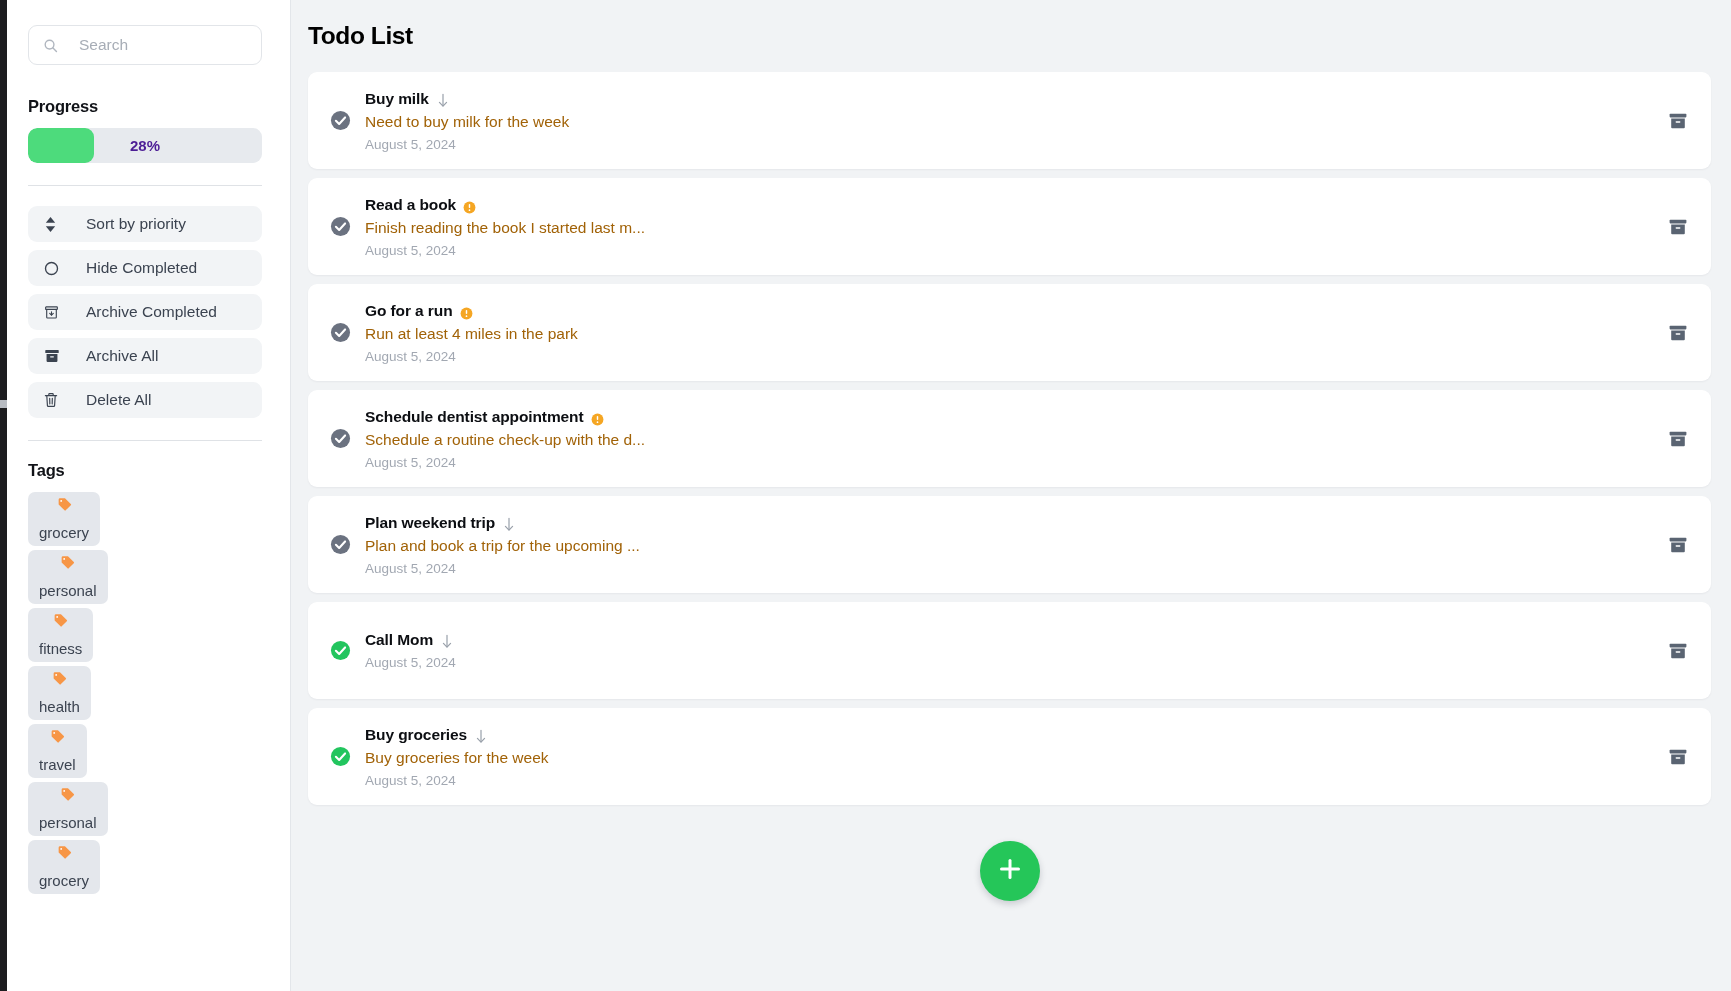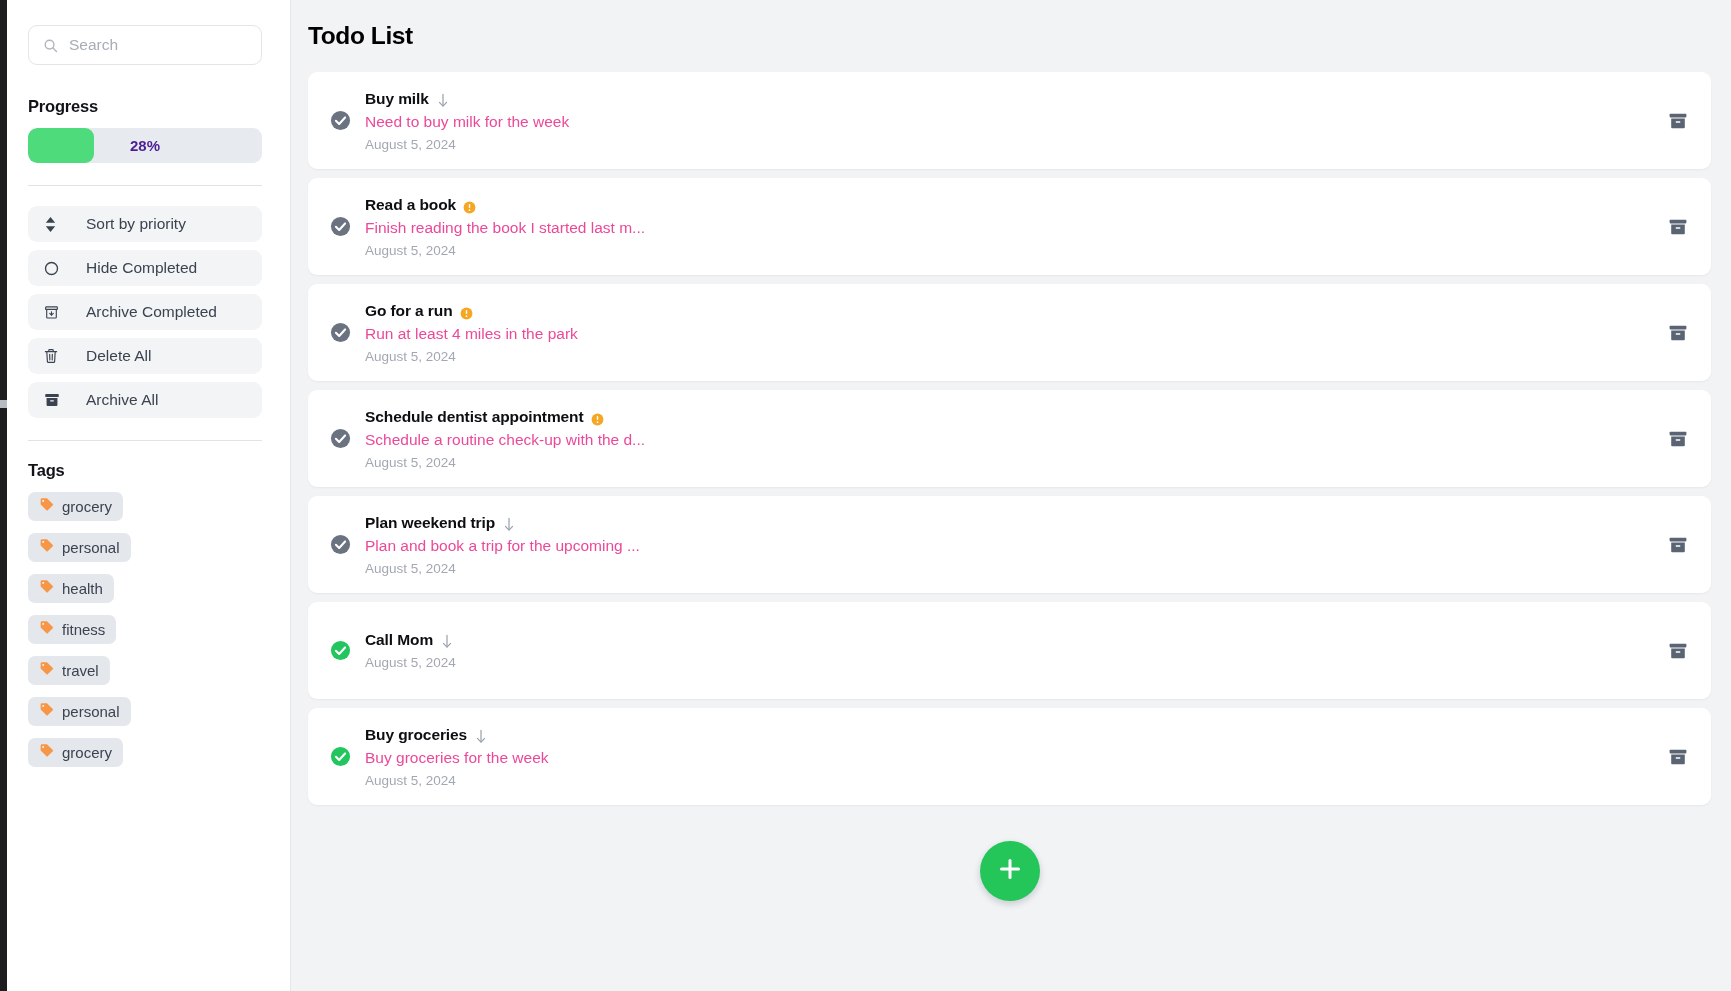--- a/index.html
+++ b/index.html
@@ -43,21 +43,21 @@
     background: #ffffff;
     border-right: 1px solid #e3e6ea;
     padding: 25px 28px 0 28px;
     position: relative;
     z-index: 10;
   }
 
   .search-box {
     display: flex;
     align-items: center;
-    gap: 11px;
+    gap: 21px;
     height: 40px;
     border: 1px solid #e2e5e9;
     border-radius: 9px;
     padding: 0 14px;
     background: #ffffff;
     margin-bottom: 32px;
   }
   .search-box .s-ico { display: flex; align-items: center; }
   .search-input {
     border: none;
@@ -127,22 +127,23 @@
   .side-btn .ico { display: flex; align-items: center; width: 17px; }
 
   .tags-wrap { margin-top: 0; }
   .tag-chip {
     display: inline-flex;
     align-items: center;
     gap: 8px;
     background: #e4e7ec;
     border-radius: 7px;
     padding: 5px 11px;
-    margin-bottom: 12px;
+    margin-bottom: 4px;
     cursor: pointer;
+    flex-direction: column;
   }
   .tag-chip .tlbl { font-size: 15px; color: #3b4350; }
   .tag-row { display: block; }
 
   
   .main {
     flex: 1;
     height: 991px;
     background: #f1f3f5;
     padding: 18px 20px 0 17px;
@@ -184,21 +185,21 @@
     gap: 7px;
   }
   .task-title {
     font-size: 15.5px;
     font-weight: bold;
     color: #0c0e12;
     letter-spacing: -0.1px;
   }
   .task-desc {
     font-size: 15.5px;
-    color: #ec4899;
+    color: #a16207;
     margin-top: 3px;
   }
   .task-date {
     font-size: 13.5px;
     color: #a2a8b2;
     margin-top: 4px;
   }
   .task-archive {
     width: 22px;
     height: 22px;
@@ -281,46 +282,46 @@
     <div class="side-btn">
       <span class="ico">
         <svg width="15" height="15" viewBox="0 0 20 20" fill="none" stroke="#3b4350" stroke-width="1.5">
           <rect x="2.2" y="2.5" width="15.6" height="3.4" rx="0.7"></rect>
           <path d="M3.6 6.4 L3.6 16.4 Q3.6 17.4 4.6 17.4 L15.4 17.4 Q16.4 17.4 16.4 16.4 L16.4 6.4"></path>
           <polyline points="10,9 10,13.4" stroke-linecap="round"></polyline>
           <polyline points="7.6,11.2 10,13.6 12.4,11.2" stroke-linecap="round" stroke-linejoin="round"></polyline>
         </svg>
       </span>
       <span class="lbl">Archive Completed</span>
+    </div>
+
+    <div class="side-btn">
+      <span class="ico">
+        <svg width="16" height="16" viewBox="0 0 20 20" fill="#3b4350">
+          <rect x="1.6" y="2.6" width="16.8" height="3.8" rx="0.8"></rect>
+          <path d="M3.2 7.4 L16.8 7.4 L16.8 16.4 Q16.8 17.4 15.8 17.4 L4.2 17.4 Q3.2 17.4 3.2 16.4 Z"></path>
+          <rect x="7.6" y="10.4" width="4.8" height="1.5" rx="0.6" fill="#f2f4f6"></rect>
+        </svg>
+      </span>
+      <span class="lbl">Archive All</span>
     </div>
 
     <div class="side-btn">
       <span class="ico">
         <svg width="14" height="16" viewBox="0 0 18 20" fill="none" stroke="#3b4350" stroke-width="1.5">
           <line x1="1.8" y1="4.4" x2="16.2" y2="4.4" stroke-linecap="round"></line>
           <path d="M6.2 4.2 L6.2 2.6 Q6.2 1.8 7 1.8 L11 1.8 Q11.8 1.8 11.8 2.6 L11.8 4.2"></path>
           <path d="M3.6 4.6 L4.4 17.2 Q4.5 18.2 5.5 18.2 L12.5 18.2 Q13.5 18.2 13.6 17.2 L14.4 4.6"></path>
           <line x1="7.3" y1="7.8" x2="7.5" y2="15" stroke-linecap="round"></line>
           <line x1="10.7" y1="7.8" x2="10.5" y2="15" stroke-linecap="round"></line>
         </svg>
       </span>
       <span class="lbl">Delete All</span>
     </div>
 
-    <div class="side-btn">
-      <span class="ico">
-        <svg width="16" height="16" viewBox="0 0 20 20" fill="#3b4350">
-          <rect x="1.6" y="2.6" width="16.8" height="3.8" rx="0.8"></rect>
-          <path d="M3.2 7.4 L16.8 7.4 L16.8 16.4 Q16.8 17.4 15.8 17.4 L4.2 17.4 Q3.2 17.4 3.2 16.4 Z"></path>
-          <rect x="7.6" y="10.4" width="4.8" height="1.5" rx="0.6" fill="#f2f4f6"></rect>
-        </svg>
-      </span>
-      <span class="lbl">Archive All</span>
-    </div>
-
     <div class="divider"></div>
 
     <div class="sec-title">Tags</div>
 
     <div class="tags-wrap" id="tags-wrap">
         <div class="tag-row"><span class="tag-chip">
       <span><svg width="15" height="15" viewBox="0 0 20 20" fill="#f79646">
   <path d="M10.6 1.6 L18.4 9.4 Q19.2 10.2 18.4 11 L11.6 17.8 Q10.8 18.6 10 17.8 L2.2 10 L2.2 3.4 Q2.2 1.6 4 1.6 Z"></path>
   <circle cx="5.6" cy="5.2" r="1.25" fill="#ffffff"></circle>
 </svg></span>
@@ -331,28 +332,28 @@
   <path d="M10.6 1.6 L18.4 9.4 Q19.2 10.2 18.4 11 L11.6 17.8 Q10.8 18.6 10 17.8 L2.2 10 L2.2 3.4 Q2.2 1.6 4 1.6 Z"></path>
   <circle cx="5.6" cy="5.2" r="1.25" fill="#ffffff"></circle>
 </svg></span>
       <span class="tlbl">personal</span>
     </span></div>
         <div class="tag-row"><span class="tag-chip">
       <span><svg width="15" height="15" viewBox="0 0 20 20" fill="#f79646">
   <path d="M10.6 1.6 L18.4 9.4 Q19.2 10.2 18.4 11 L11.6 17.8 Q10.8 18.6 10 17.8 L2.2 10 L2.2 3.4 Q2.2 1.6 4 1.6 Z"></path>
   <circle cx="5.6" cy="5.2" r="1.25" fill="#ffffff"></circle>
 </svg></span>
+      <span class="tlbl">fitness</span>
+    </span></div>
+        <div class="tag-row"><span class="tag-chip">
+      <span><svg width="15" height="15" viewBox="0 0 20 20" fill="#f79646">
+  <path d="M10.6 1.6 L18.4 9.4 Q19.2 10.2 18.4 11 L11.6 17.8 Q10.8 18.6 10 17.8 L2.2 10 L2.2 3.4 Q2.2 1.6 4 1.6 Z"></path>
+  <circle cx="5.6" cy="5.2" r="1.25" fill="#ffffff"></circle>
+</svg></span>
       <span class="tlbl">health</span>
-    </span></div>
-        <div class="tag-row"><span class="tag-chip">
-      <span><svg width="15" height="15" viewBox="0 0 20 20" fill="#f79646">
-  <path d="M10.6 1.6 L18.4 9.4 Q19.2 10.2 18.4 11 L11.6 17.8 Q10.8 18.6 10 17.8 L2.2 10 L2.2 3.4 Q2.2 1.6 4 1.6 Z"></path>
-  <circle cx="5.6" cy="5.2" r="1.25" fill="#ffffff"></circle>
-</svg></span>
-      <span class="tlbl">fitness</span>
     </span></div>
         <div class="tag-row"><span class="tag-chip">
       <span><svg width="15" height="15" viewBox="0 0 20 20" fill="#f79646">
   <path d="M10.6 1.6 L18.4 9.4 Q19.2 10.2 18.4 11 L11.6 17.8 Q10.8 18.6 10 17.8 L2.2 10 L2.2 3.4 Q2.2 1.6 4 1.6 Z"></path>
   <circle cx="5.6" cy="5.2" r="1.25" fill="#ffffff"></circle>
 </svg></span>
       <span class="tlbl">travel</span>
     </span></div>
         <div class="tag-row"><span class="tag-chip">
       <span><svg width="15" height="15" viewBox="0 0 20 20" fill="#f79646">

